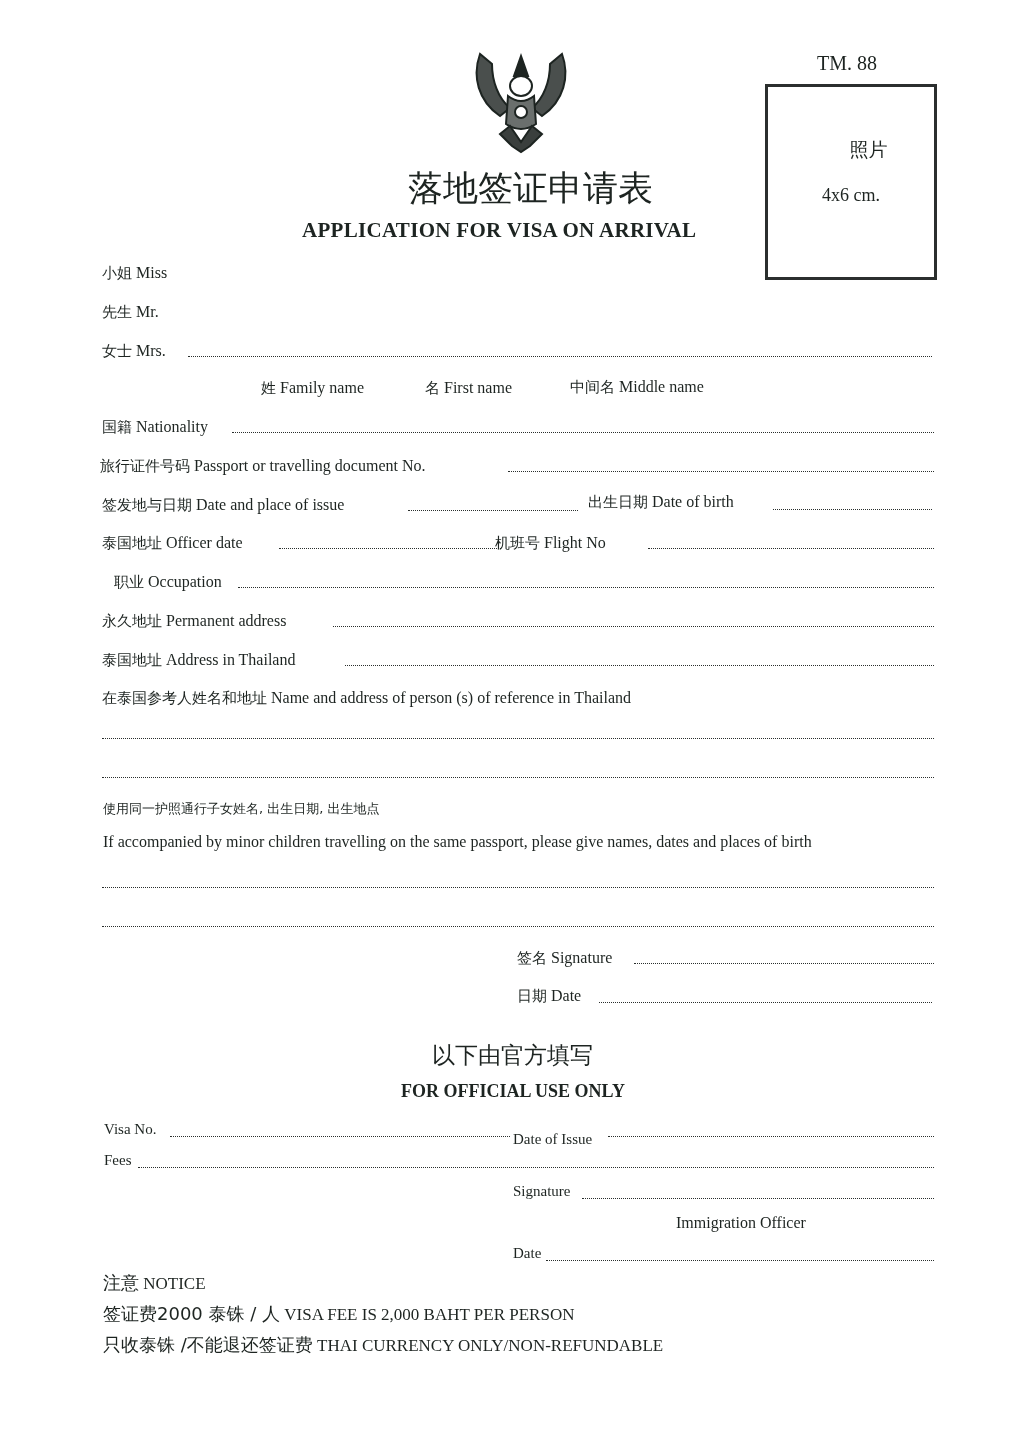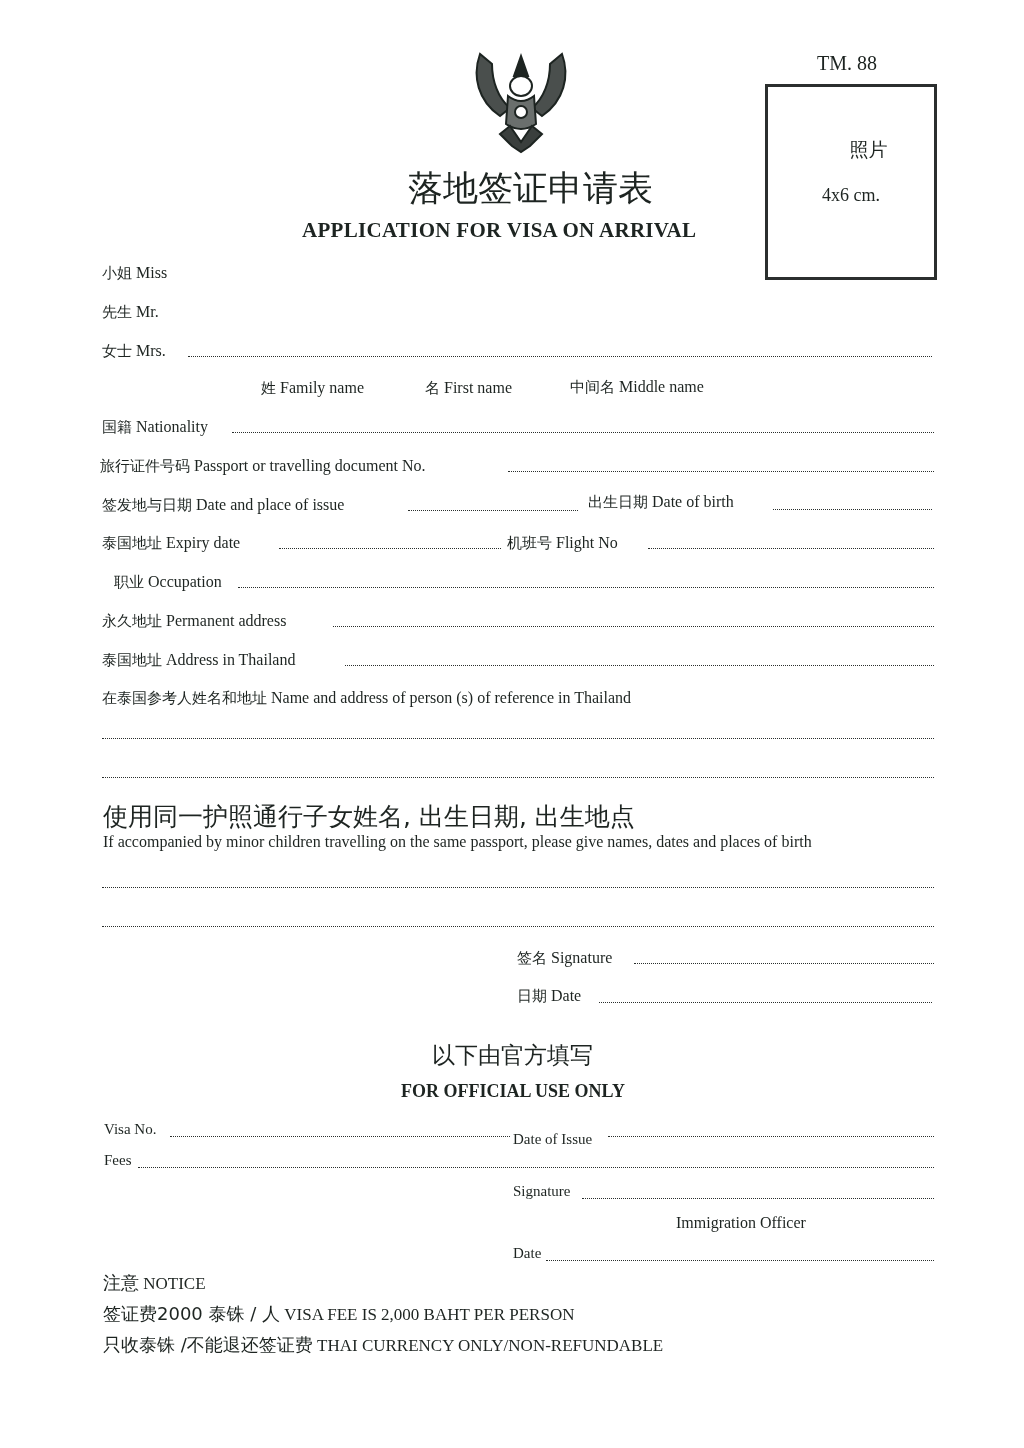--- a/index.html
+++ b/index.html
@@ -101,25 +101,25 @@
 </div>
 <div class="dots" style="left:408px; width:170px; top:510px;"></div>
 <input class="field-input" style="left: 410px; top: 491px; width: 166px;" value="">
 <div class="abs lbl" style="left:588px; top:492px;">
   <span class="cjk">出生日期</span><span>Date of birth</span>
 </div>
 <div class="dots" style="left:773px; width:159px; top:509px;"></div>
 <input class="field-input" style="left: 775px; top: 490px; width: 155px;" value="">
 
 <div class="abs lbl" style="left:102px; top:533px;">
-  <span class="cjk">泰国地址</span><span>Expiry date</span>
+  <span class="cjk">泰国地址</span><span>Officer date</span>
 </div>
 <div class="dots" style="left:279px; width:222px; top:548px;"></div>
 <input class="field-input" style="left: 281px; top: 529px; width: 218px;" value="">
-<div class="abs lbl" style="left:507px; top:533px;">
+<div class="abs lbl" style="left:495px; top:533px;">
   <span class="cjk">机班号</span><span>Flight No</span>
 </div>
 <div class="dots" style="left:648px; width:286px; top:548px;"></div>
 <input class="field-input" style="left: 650px; top: 529px; width: 282px;" value="">
 
 <div class="abs lbl" style="left:102px; top:572px;margin-left:12px;">
   <span class="cjk">职业</span><span>Occupation</span>
 </div>
 <div class="dots" style="left:238px; width:696px; top:587px;"></div>
 <input class="field-input" style="left: 240px; top: 568px; width: 692px;" value="">
@@ -137,21 +137,21 @@
 <input class="field-input" style="left: 347px; top: 646px; width: 585px;" value="">
 
 <div class="abs lbl" style="left:102px; top:688px;">
   <span class="cjk">在泰国参考人姓名和地址</span><span>Name and address of person (s) of reference in Thailand</span>
 </div>
 <div class="dots" style="left:102px; width:832px; top:738px;"></div>
 <input class="field-input" style="left: 104px; top: 719px; width: 828px;" value="">
 <div class="dots" style="left:102px; width:832px; top:777px;"></div>
 <input class="field-input" style="left: 104px; top: 758px; width: 828px;" value="">
 
-<div class="abs cjk" style="left:103px; top:800px; font-size:25px;">使用同一护照通行子女姓名, 出生日期, 出生地点</div>
+<div class="abs cjk" style="left:103px; top:800px; font-size:13px;">使用同一护照通行子女姓名, 出生日期, 出生地点</div>
 <div class="abs small" style="left:103px; top:833px; font-size:16px;">If accompanied by minor children travelling on the same passport, please give names, dates and places of birth</div>
 <div class="dots" style="left:102px; width:832px; top:887px;"></div>
 <input class="field-input" style="left: 104px; top: 868px; width: 828px;" value="">
 <div class="dots" style="left:102px; width:832px; top:926px;"></div>
 <input class="field-input" style="left: 104px; top: 907px; width: 828px;" value="">
 
 <div class="abs lbl" style="left:517px; top:948px;">
   <span class="cjk">签名</span><span>Signature</span>
 </div>
 <div class="dots" style="left:634px; width:300px; top:963px;"></div>

